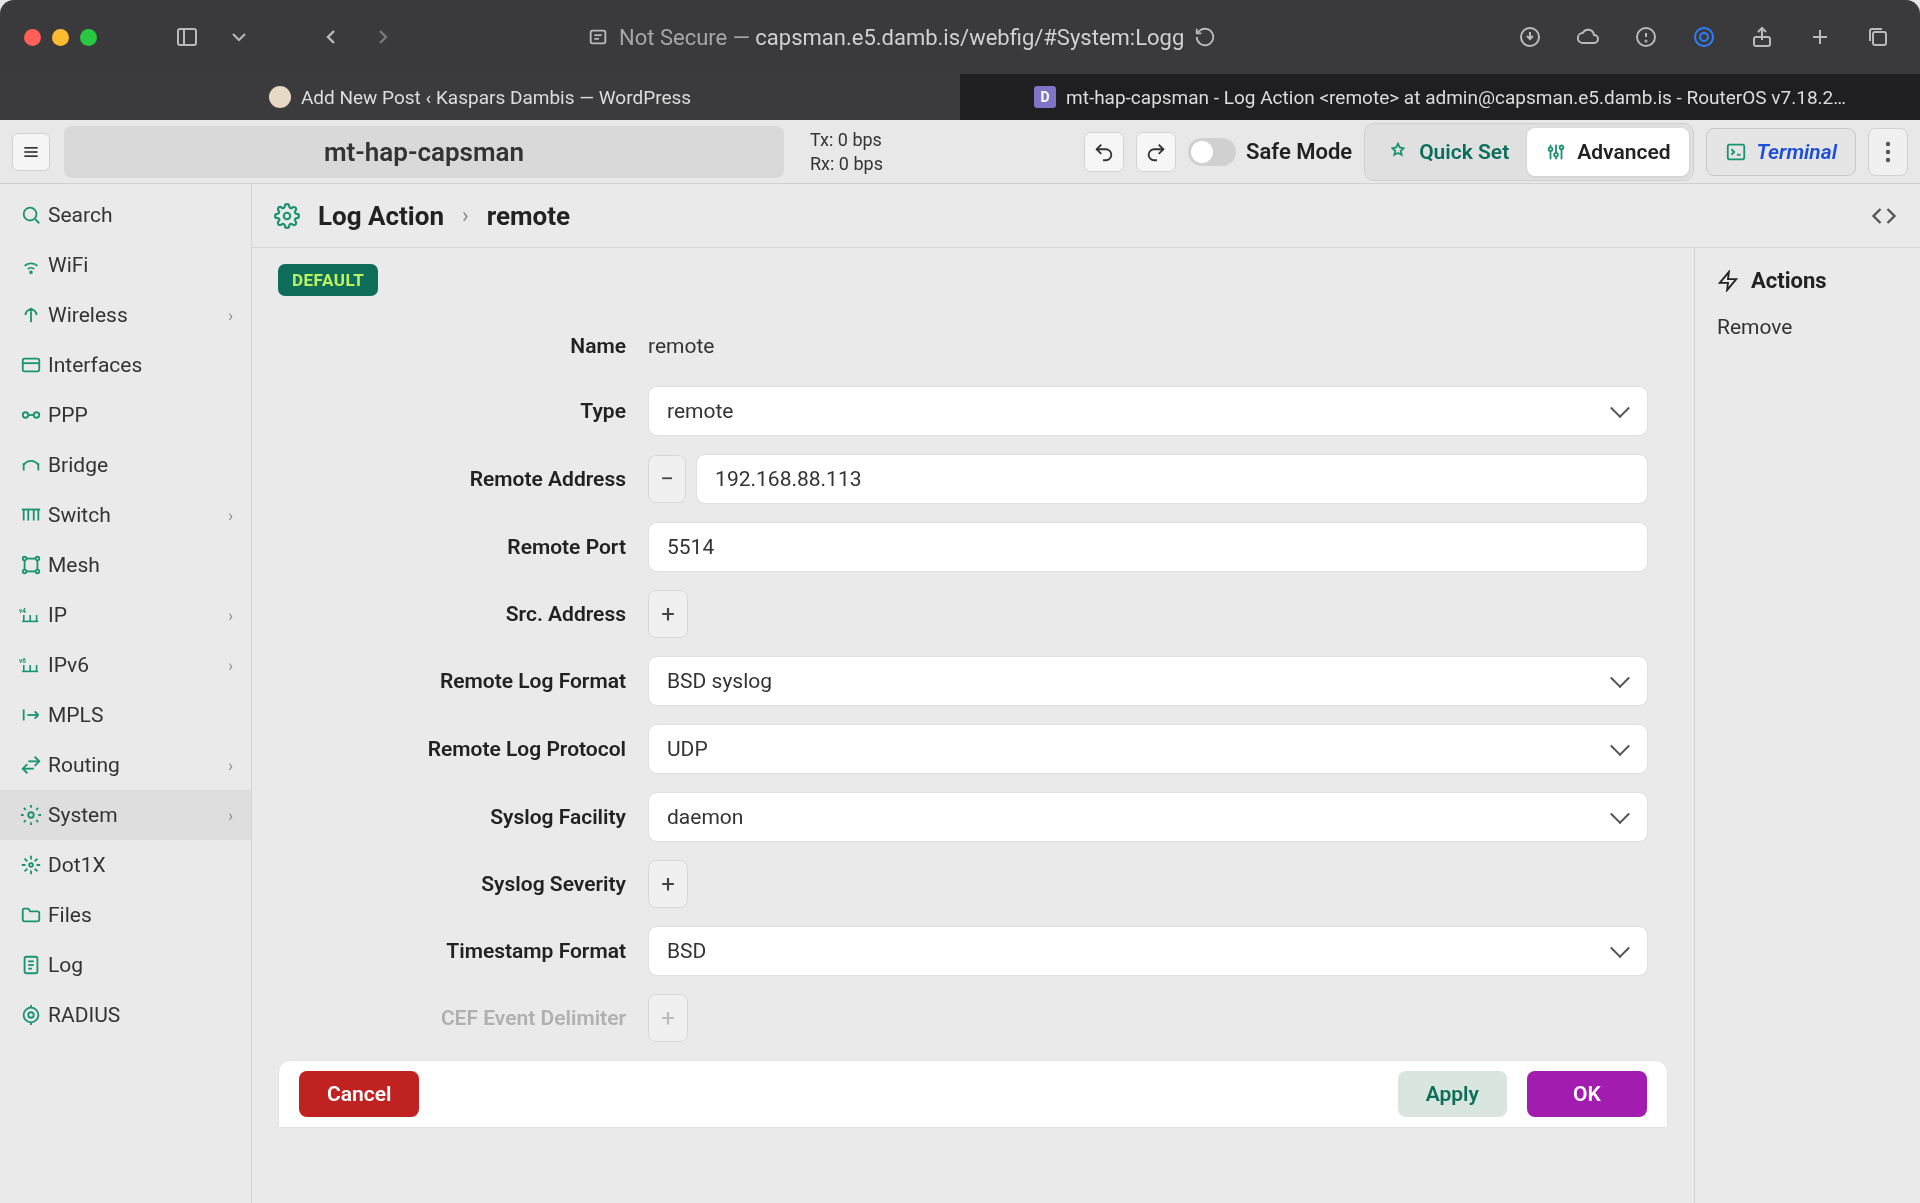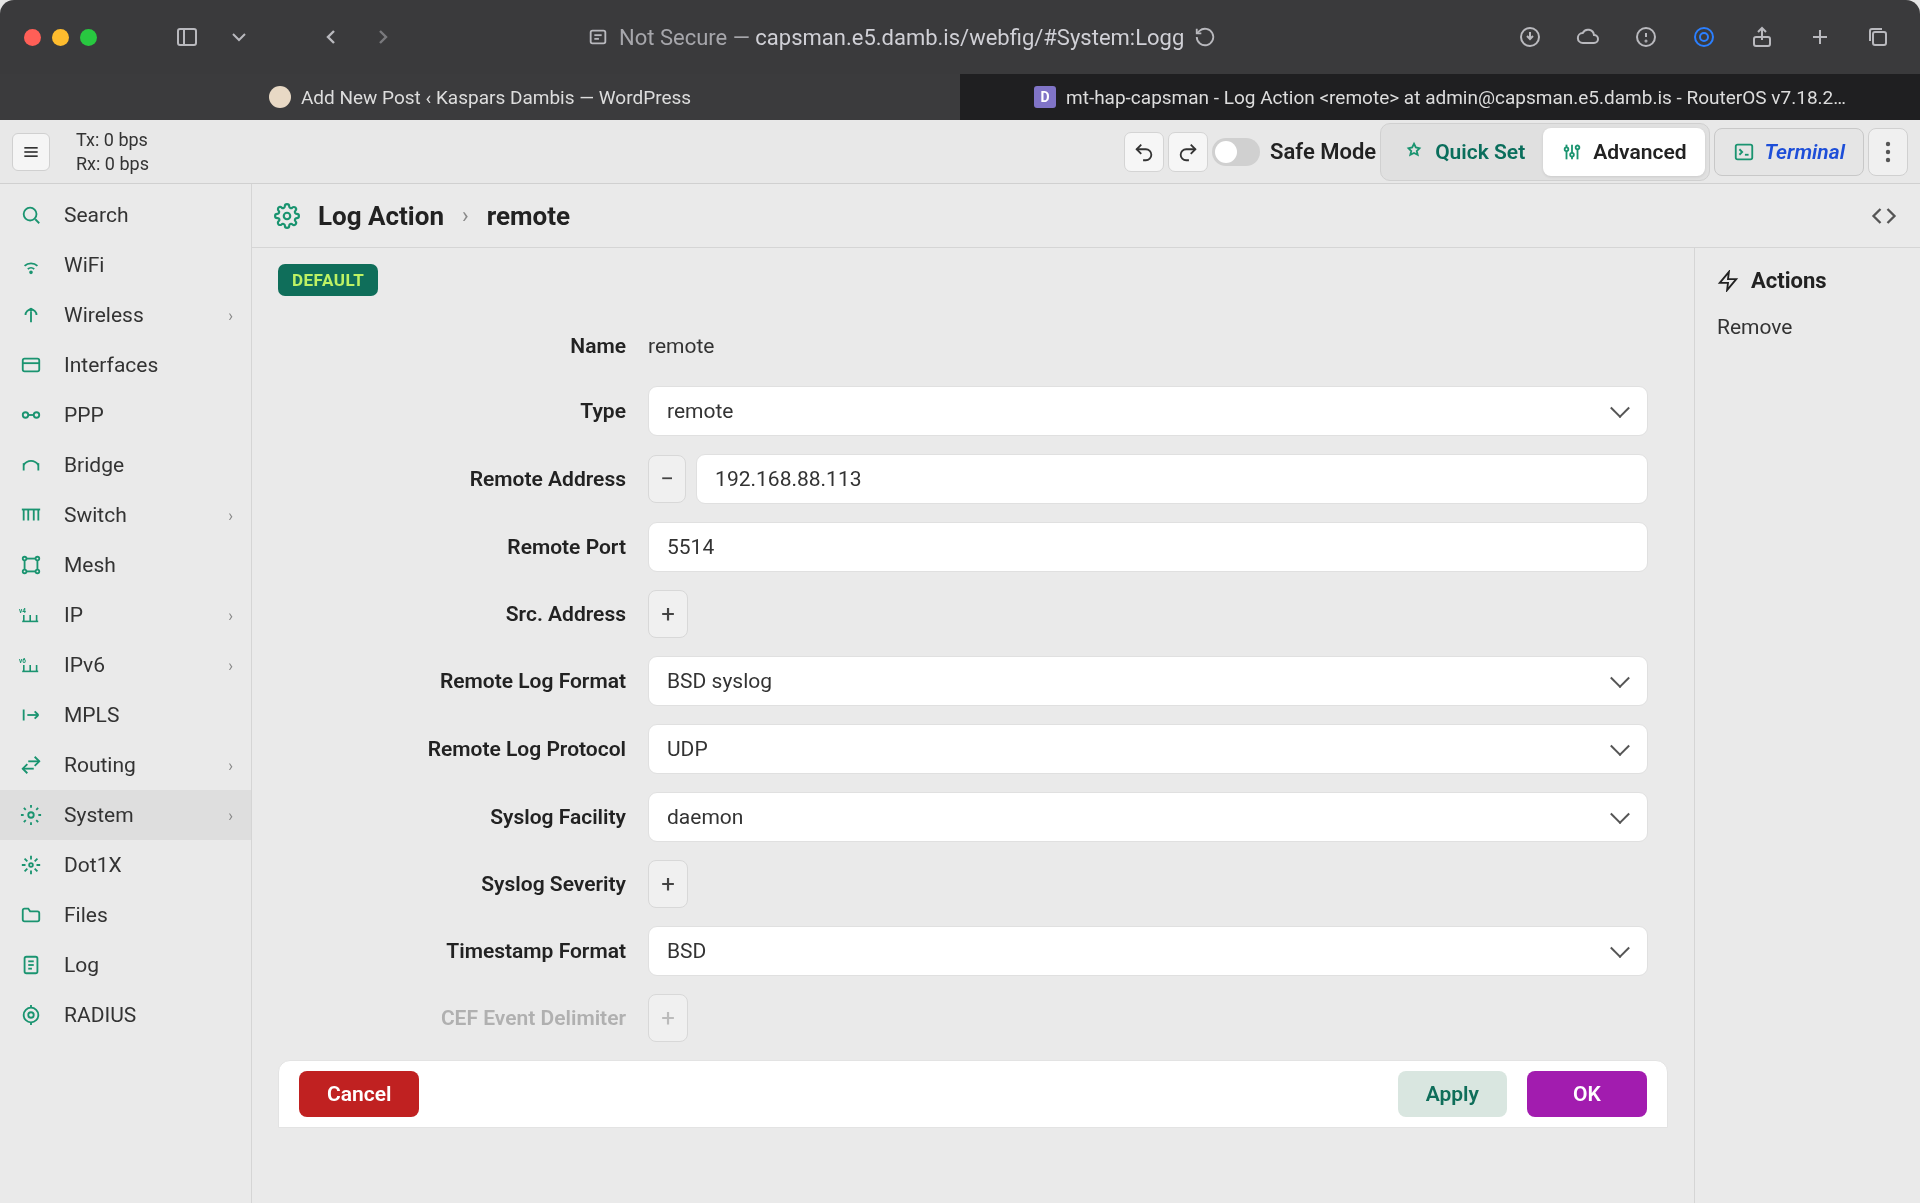--- a/index.html
+++ b/index.html
@@ -26,36 +26,36 @@
 .tab.active { background: #1f1f21; color: #ddd; }
 .tab-favicon { width: 22px; height: 22px; border-radius: 3px; display: inline-flex; align-items: center; justify-content: center; font-size: 14px; font-weight: bold; }
 .tab-favicon.d { background: #8074c7; color: #fff; }
 .tab-favicon.person { background: #e8d9c5; border-radius: 50%; }
 
 
 .app-header { background: #e8e8e8; height: 64px; display: flex; align-items: center; padding: 0 12px; gap: 14px; border-bottom: 1px solid #d0d0d0; }
 .hamburger-btn { width: 38px; height: 38px; border: 1px solid #d0d0d0; border-radius: 6px; background: #f5f5f5; display: flex; align-items: center; justify-content: center; }
 .identity-chip { flex: 0 0 720px; height: 52px; background: #d9d9d9; border-radius: 8px; display: flex; align-items: center; justify-content: center; font-size: 26px; font-weight: 600; color: #333; }
 .traffic-box { margin-left: 12px; line-height: 1.3; font-size: 18px; color: #333; }
-.hdr-right { margin-left: auto; display: flex; align-items: center; gap: 4px; justify-content: space-between; }
+.hdr-right { margin-left: auto; display: flex; align-items: center; gap: 12px; justify-content: space-between; }
 .icon-btn { width: 40px; height: 40px; border: 1px solid #d4d4d4; border-radius: 7px; background: #f6f6f6; display: flex; align-items: center; justify-content: center; color: #333; }
 .safe-mode-wrap { display: flex; align-items: center; gap: 10px; font-size: 22px; font-weight: 600; color: #222; }
 .toggle { width: 48px; height: 28px; background: #d0d0d0; border-radius: 14px; position: relative; }
 .toggle::after { content: ''; position: absolute; left: 3px; top: 3px; width: 22px; height: 22px; background: #fff; border-radius: 50%; }
 .mode-chip { height: 48px; padding: 0 18px; border-radius: 8px; display: flex; align-items: center; gap: 10px; font-size: 21px; font-weight: 600; }
 .mode-chip.quick { background: transparent; color: #0a6e5c; }
 .mode-chip.advanced { background: #fff; color: #222; box-shadow: 0 1px 3px rgba(0,0,0,0.1); }
 .mode-chip.terminal { background: #e5e5e5; color: #1d4ed8; border: 1px solid #c8c8c8; font-style: italic; }
 .mode-pair { display: flex; background: #e0e0e0; border-radius: 10px; padding: 4px; border: 1px solid #d0d0d0; }
 .kebab { width: 40px; height: 48px; display: flex; align-items: center; justify-content: center; border: 1px solid #d0d0d0; border-radius: 8px; background: #f0f0f0; }
 
 
 .app-body { display: flex; height: calc(1203px - 74px - 46px - 64px); }
 .sidebar { width: 252px; background: #eaeaea; border-right: 1px solid #d5d5d5; overflow-y: auto; padding-top: 6px; }
-.sb-item { display: flex; align-items: center; height: 50px; padding: 0 18px; gap: 20px; font-size: 21px; color: #333; cursor: pointer; position: relative; }
+.sb-item { display: flex; align-items: center; height: 50px; padding: 0 18px; gap: 4px; font-size: 21px; color: #333; cursor: pointer; position: relative; }
 .sb-item.active { background: #dedede; }
 .sb-item .chev { margin-left: auto; color: #888; font-size: 16px; }
 .sb-icon { color: #1a9470; width: 26px; display: flex; justify-content: center; }
 
 .main { flex: 1; display: flex; flex-direction: column; background: #eaeaea; }
 
 
 .breadcrumb-bar { height: 64px; display: flex; align-items: center; padding: 0 22px; gap: 18px; font-size: 26px; color: #222; border-bottom: 1px solid #d5d5d5; }
 .breadcrumb-bar .crumb-main { font-weight: 700; }
 .breadcrumb-bar .crumb-sub { font-weight: 700; }
@@ -202,20 +202,23 @@
 </div>
 
 <div class="app-header">
   <div class="hamburger-btn">
     <svg width="20" height="20" viewBox="0 0 24 24" stroke="#333" stroke-width="2">
         <line x1="4" y1="7" x2="20" y2="7"></line>
         <line x1="4" y1="12" x2="20" y2="12"></line>
         <line x1="4" y1="17" x2="20" y2="17"></line>
       </svg>
   </div>
+  <div class="identity-chip">
+    <span>mt-hap-capsman</span>
+  </div>
   <div class="traffic-box">
     <div>Tx: 0 bps</div>
     <div>Rx: 0 bps</div>
   </div>
   <div class="hdr-right">
     <div class="icon-btn">
         <svg width="22" height="22" viewBox="0 0 24 24" fill="none" stroke="#333" stroke-width="2">
           <path d="M9 14 4 9l5-5"></path>
           <path d="M4 9h10a6 6 0 0 1 0 12h-3"></path>
         </svg>

